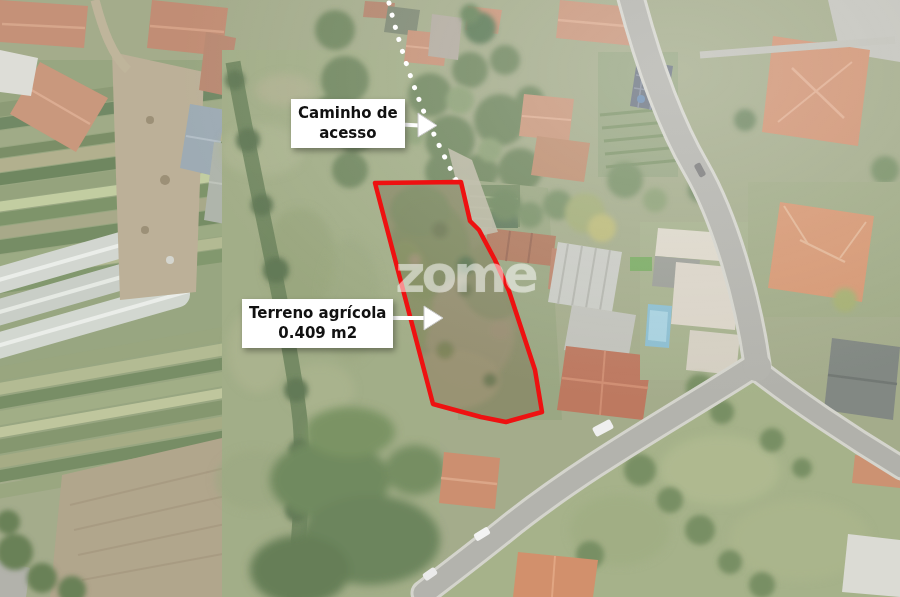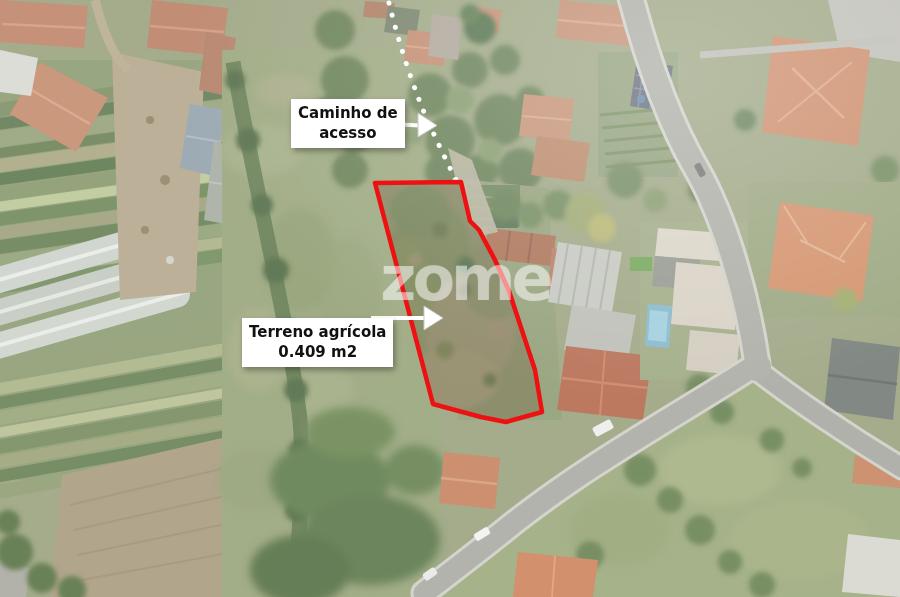--- a/index.html
+++ b/index.html
@@ -10,24 +10,24 @@
   }
   .stage svg{position:absolute;left:0;top:0;}
   .map-label{
     position:absolute;background:#fff;color:#111;
     font-weight:700;font-size:15px;line-height:1.3;text-align:center;
     padding:5px 7px;box-shadow:2px 3px 6px rgba(0,0,0,.35);
     white-space:nowrap;z-index:30;
   }
   .map-label .ln{display:block;}
   #label-access{left:291px;top:99px;}
-  #label-parcel{left:242px;top:299px;margin-top:19px;}
+  #label-parcel{left:242px;top:299px;}
   .watermark{
     position:absolute;left:340px;top:248px;width:250px;z-index:25;
-    font-size:62px;font-weight:700;letter-spacing:-4px;line-height:1;
+    font-size:52px;font-weight:700;letter-spacing:-4px;line-height:1;
     color:rgba(255,255,255,0.38);text-align:center;
     text-shadow:0 0 1px rgba(255,255,255,0.25);
     user-select:none;pointer-events:none;
   }
 </style>
 </head>
 <body>
 
 <div class="stage">
 

